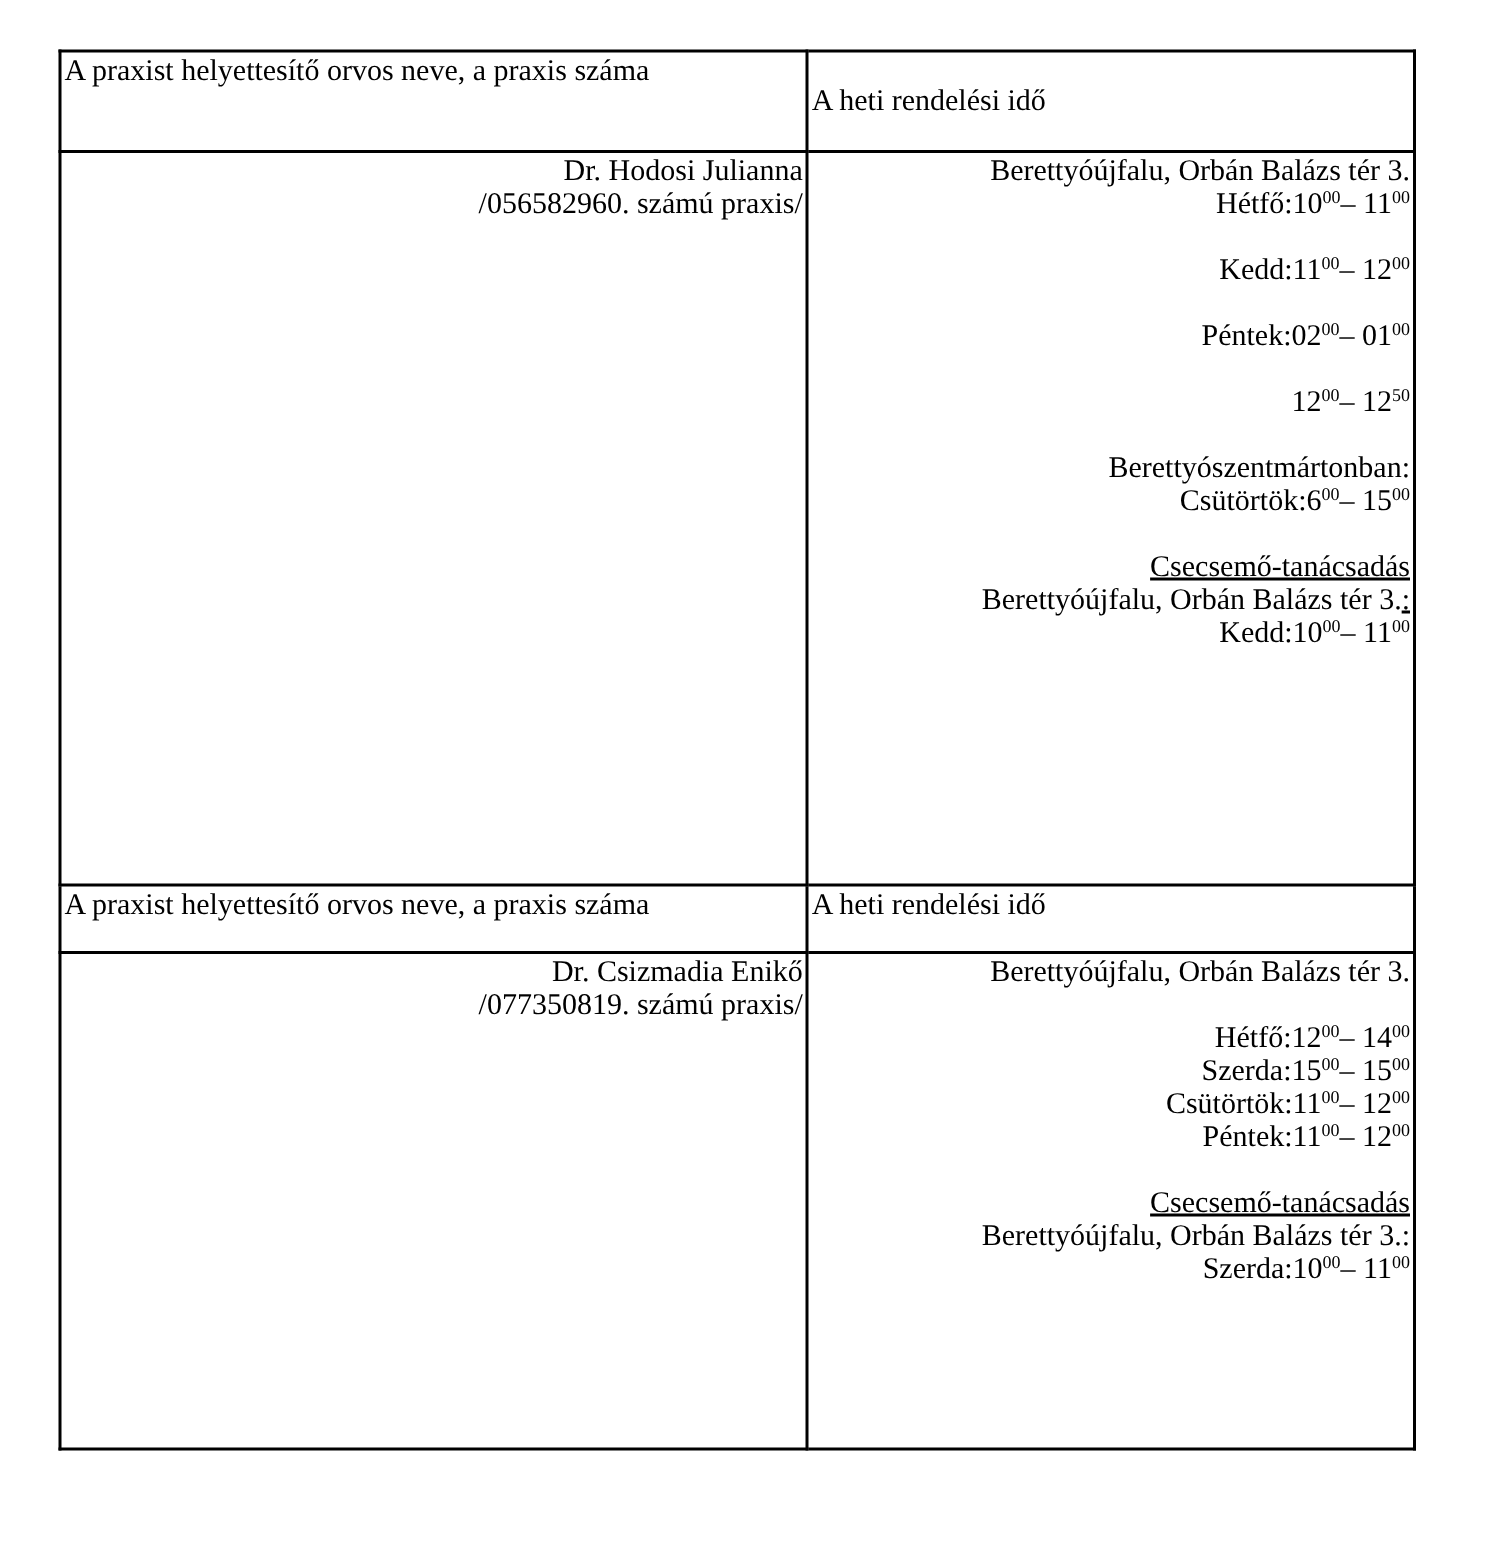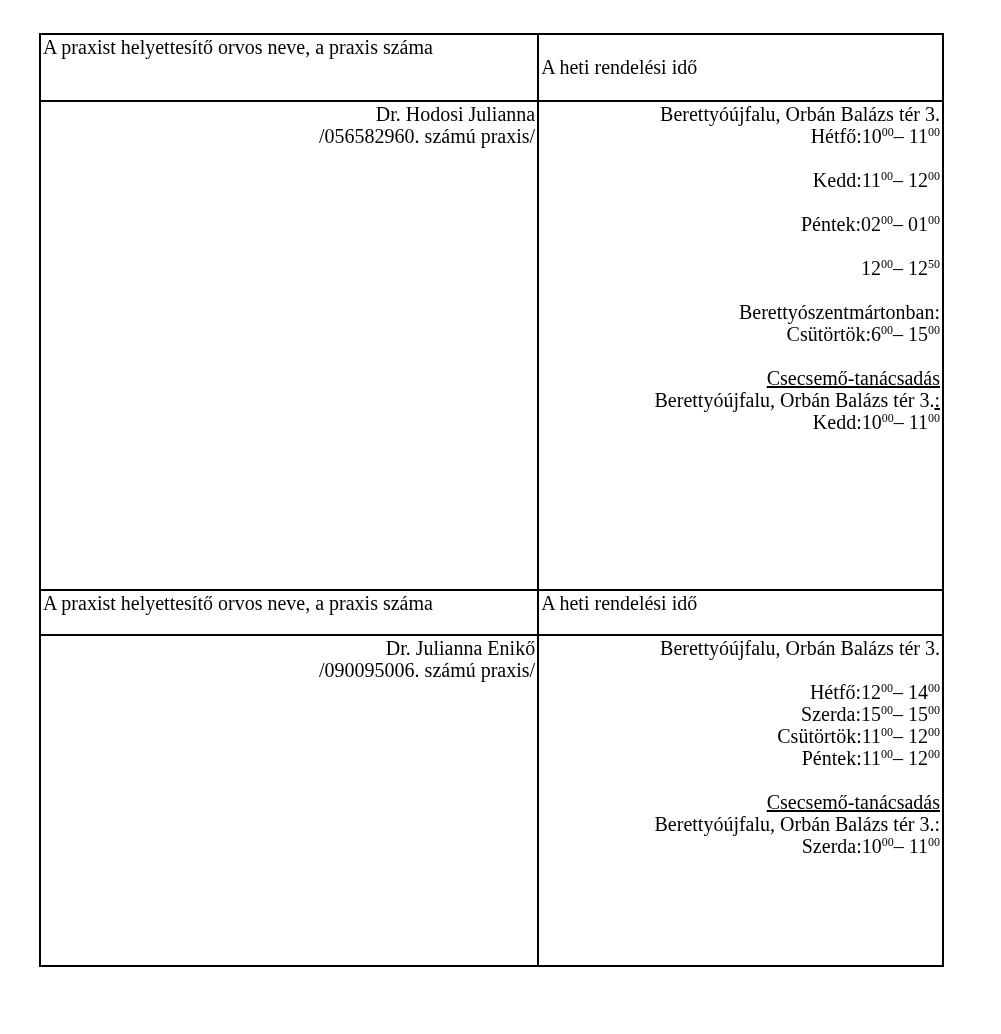--- a/index.html
+++ b/index.html
@@ -62,22 +62,22 @@
     </td>
   </tr>
 
   <tr class="hdr2">
     <td class="c1"><span>A praxist helyettesítő orvos neve, a praxis száma</span></td>
     <td class="c2"><span>A heti rendelési idő</span></td>
   </tr>
 
   <tr class="body2">
     <td class="c1">
-      <span class="line">Dr. Julianna Enikő</span>
-      <span class="line">/090095006. számú praxis/</span>
+      <span class="line">Dr. Csizmadia Enikő</span>
+      <span class="line">/077350819. számú praxis/</span>
     </td>
     <td class="c2">
       <span class="line b">Berettyóújfalu, Orbán Balázs tér 3.</span>
       <span class="gap"></span>
       <span class="line"><span class="day w-hetfo">Hétfő:</span><span class="time"><span>12</span><sup>00</sup><span>– </span><span>14</span><sup>00</sup></span></span>
       <span class="line"><span class="day w-hetfo">Szerda:</span><span class="time"><span>15</span><sup>00</sup><span>– </span><span>15</span><sup>00</sup></span></span>
       <span class="line"><span class="day w-csut2">Csütörtök:</span><span class="time"><span>11</span><sup>00</sup><span>– </span><span>12</span><sup>00</sup></span></span>
       <span class="line"><span class="day w-hetfo">Péntek:</span><span class="time"><span>11</span><sup>00</sup><span>– </span><span>12</span><sup>00</sup></span></span>
       <span class="gap"></span>
       <span class="line b u">Csecsemő-tanácsadás</span>

